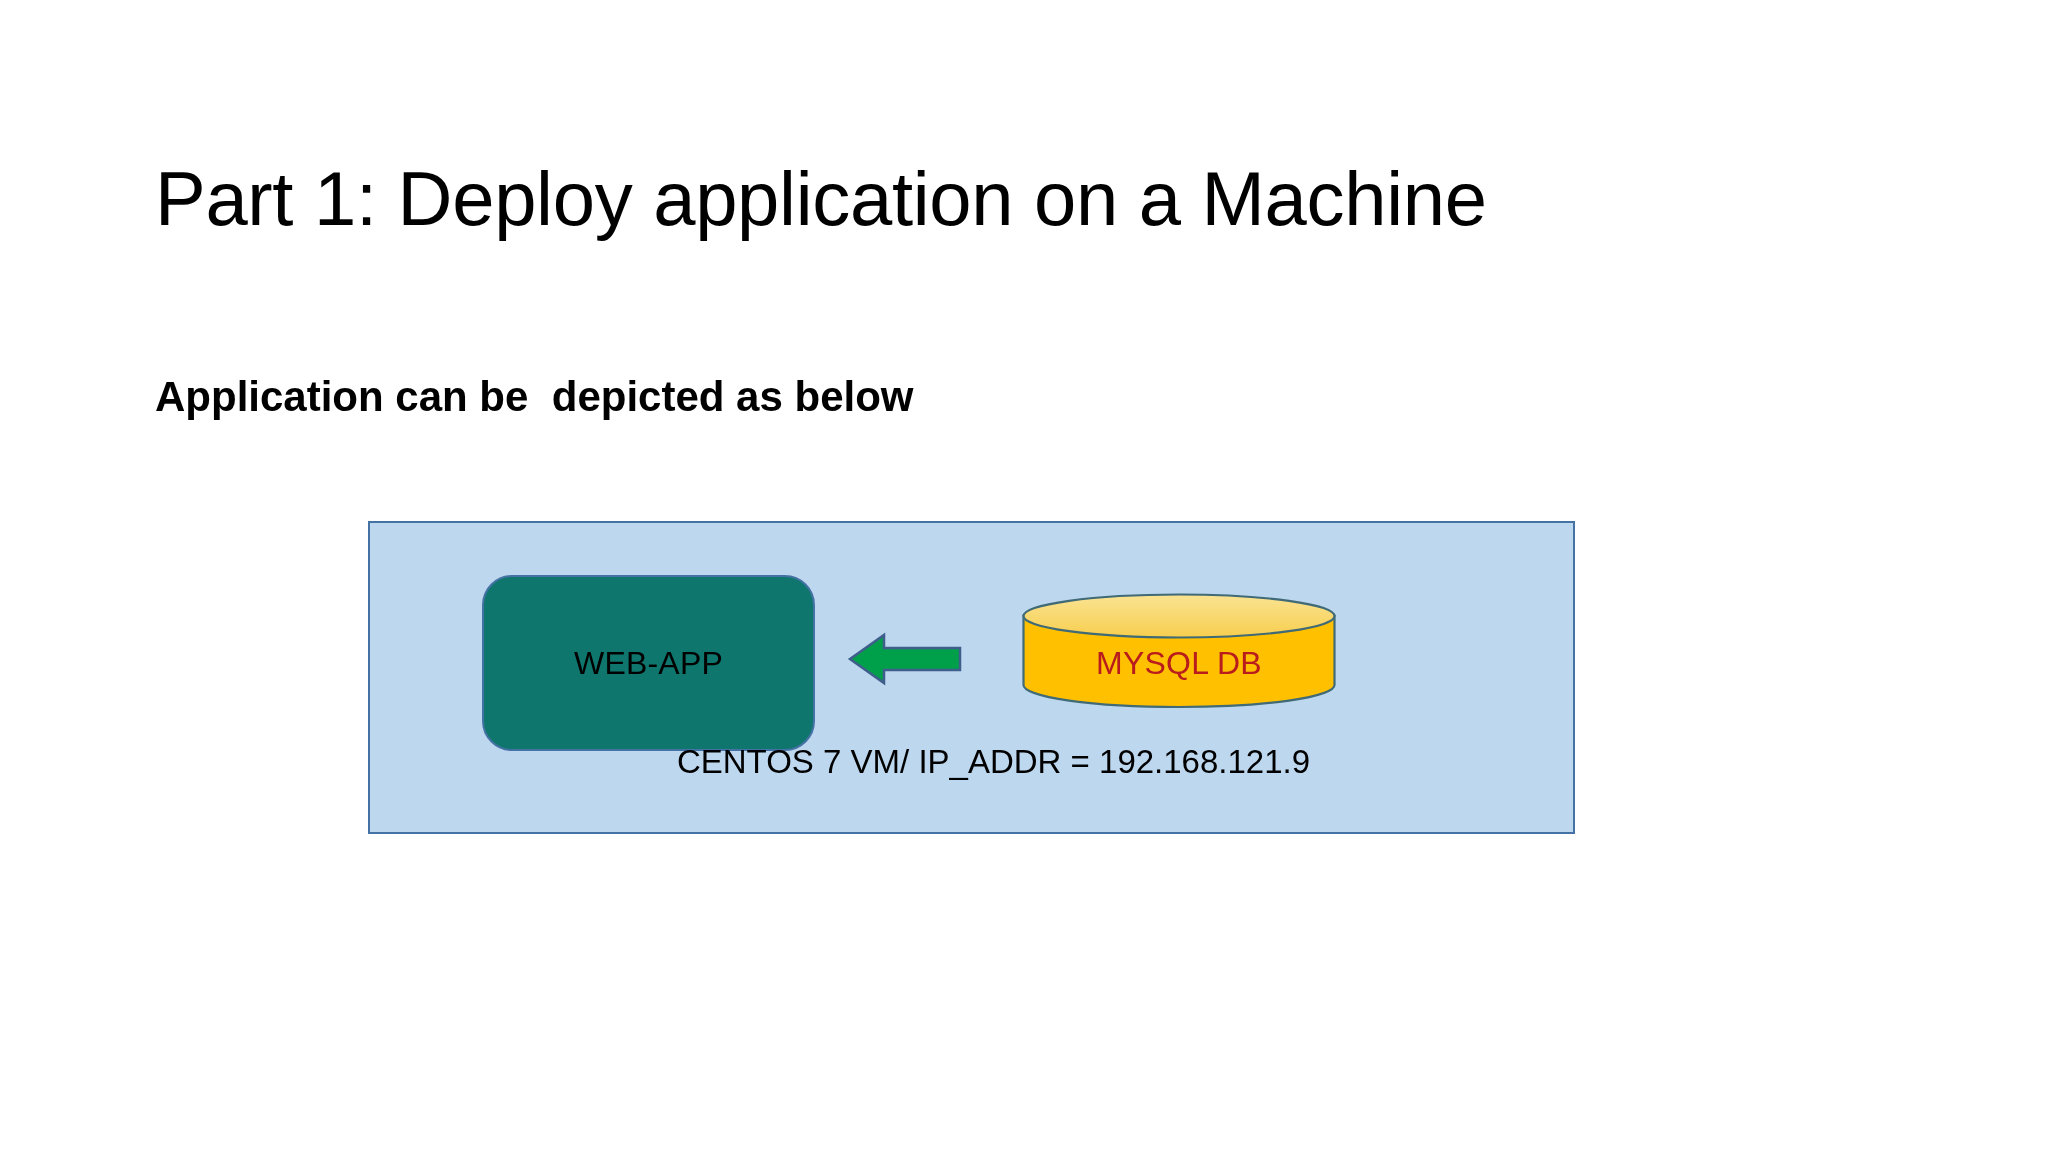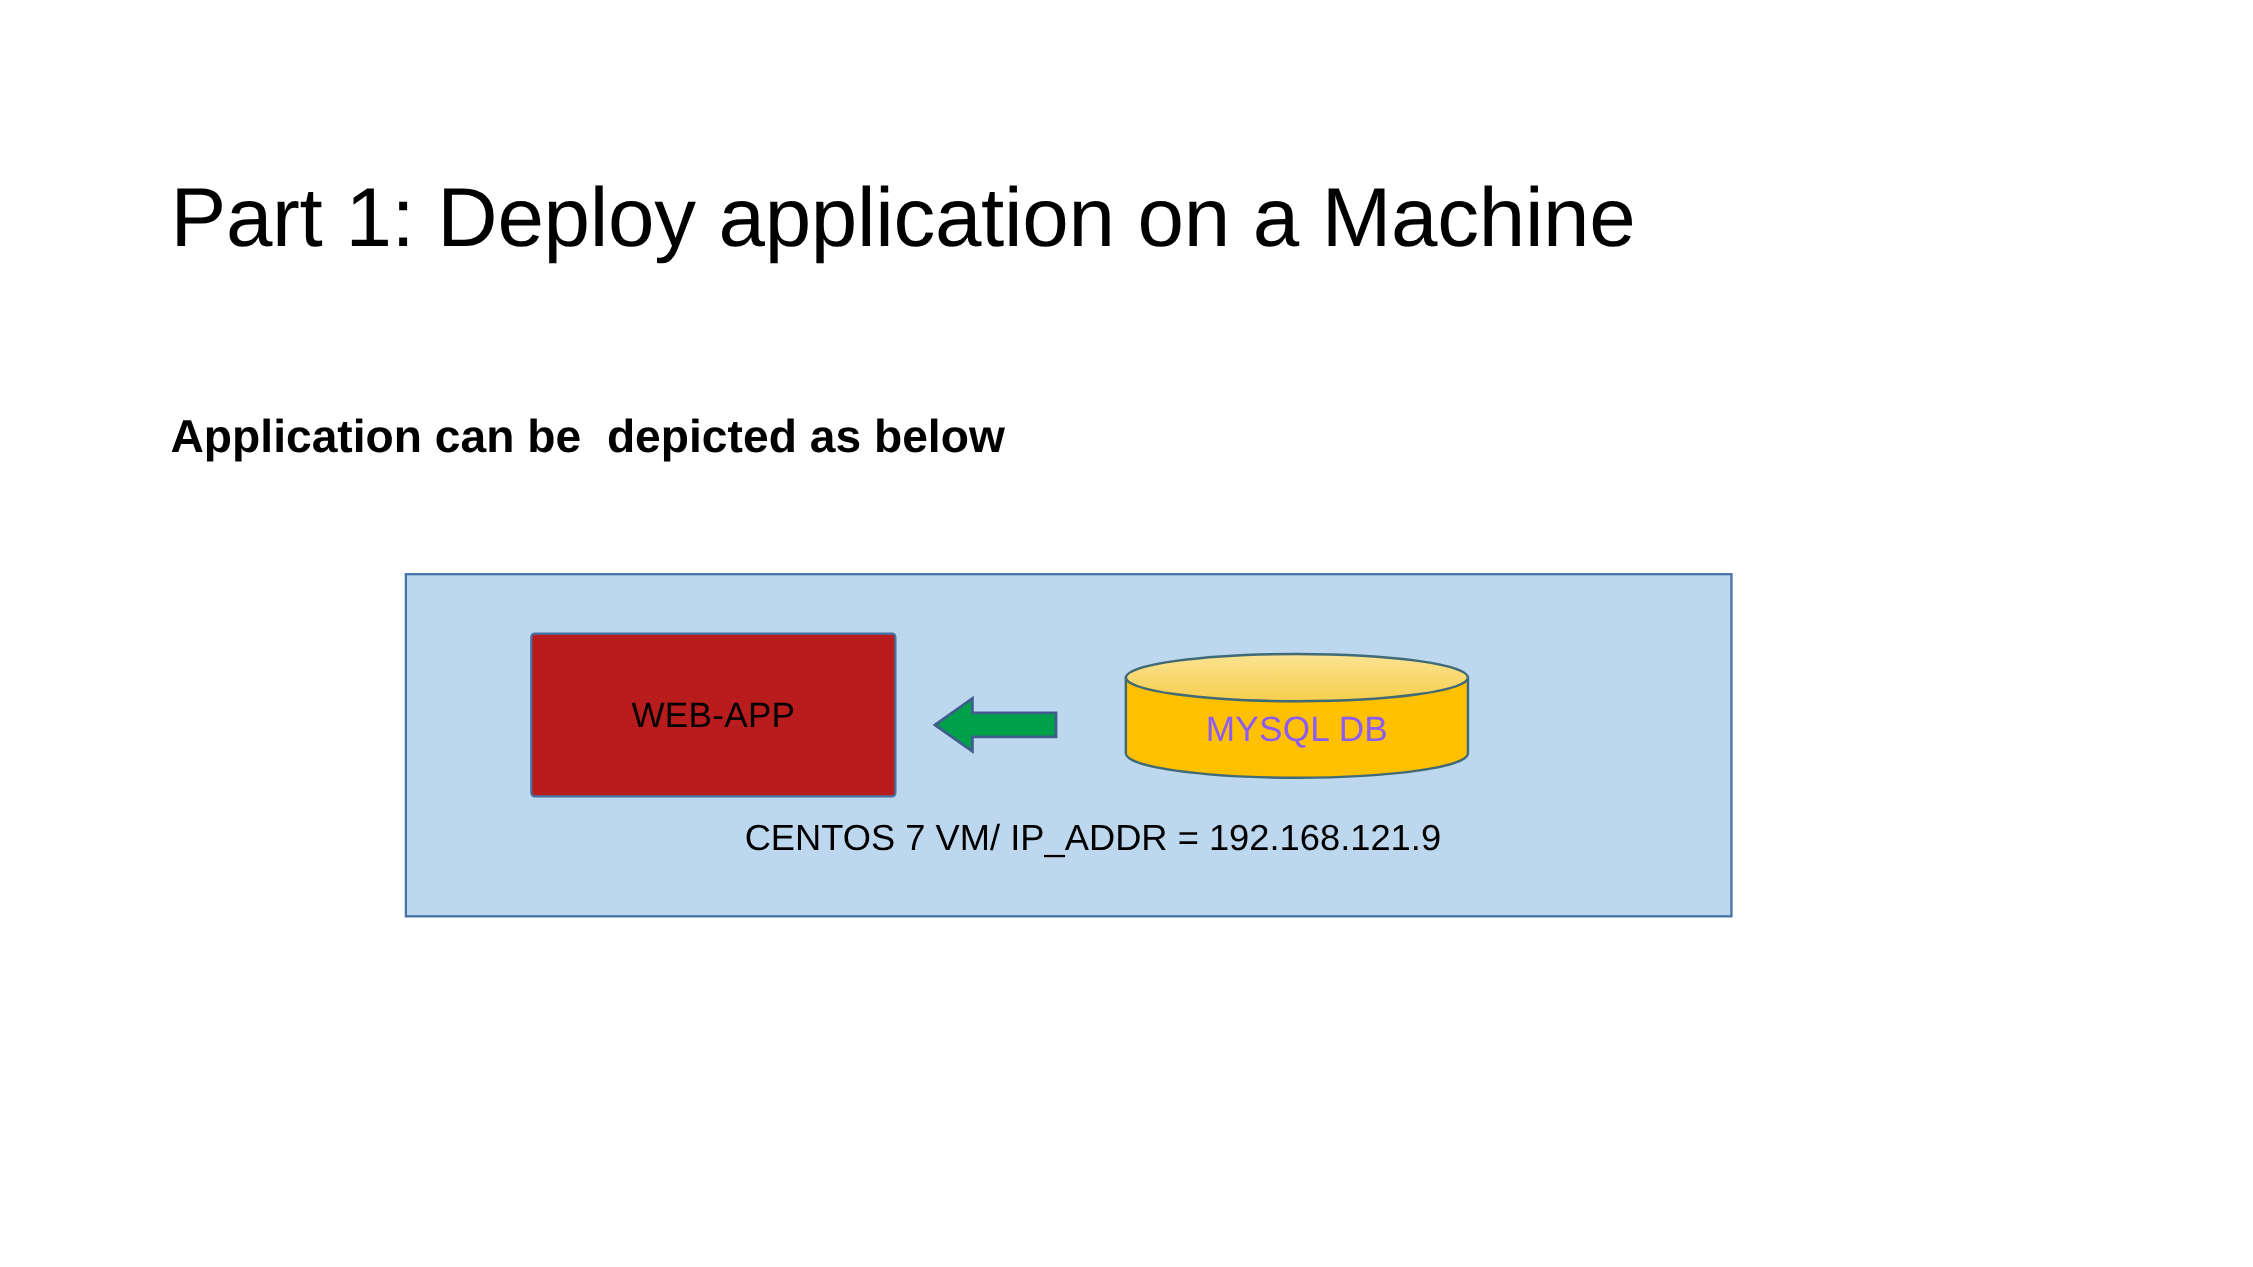--- a/index.html
+++ b/index.html
@@ -62,24 +62,24 @@
     background: #BDD7EE;
     border: 2px solid #4472A4;
     box-sizing: border-box;
   }
 
   .webapp-box {
     position: absolute;
     left: 114px;
     top: 54px;
     width: 333px;
-    height: 150px;
-    background: #b91c1c;
+    height: 176px;
+    background: #0f766e;
     border: 2px solid #4472A4;
-    border-radius: 4px;
+    border-radius: 30px;
     box-sizing: border-box;
     display: flex;
     align-items: center;
     justify-content: center;
   }
   .webapp-label {
     font-size: 32px;
     color: #000000;
     letter-spacing: 0.2px;
     white-space: nowrap;
@@ -112,21 +112,21 @@
     height: 100%;
     overflow: visible;
   }
   .db-label {
     position: absolute;
     left: 0;
     right: 0;
     top: 52px;
     text-align: center;
     font-size: 32px;
-    color: #8b5cf6;
+    color: #b91c1c;
     letter-spacing: 0.2px;
     white-space: nowrap;
     pointer-events: none;
   }
 
   .vm-caption {
     position: absolute;
     left: 0;
     right: 0;
     top: 222px;

